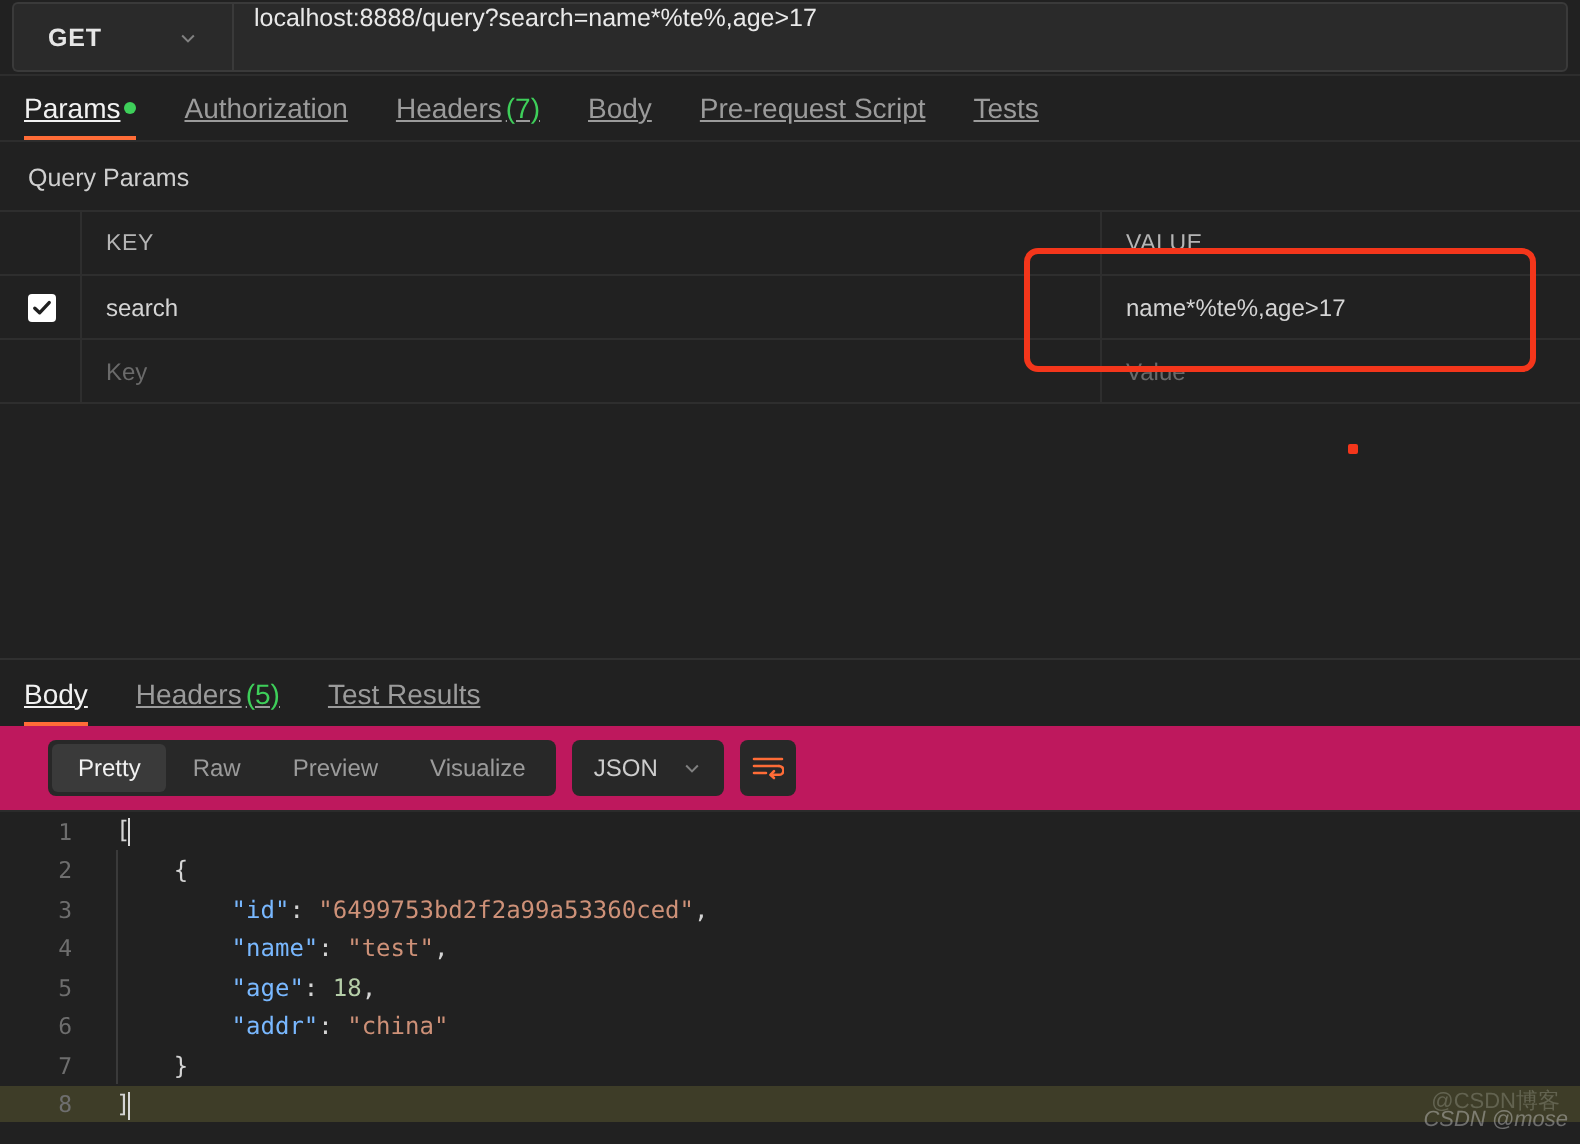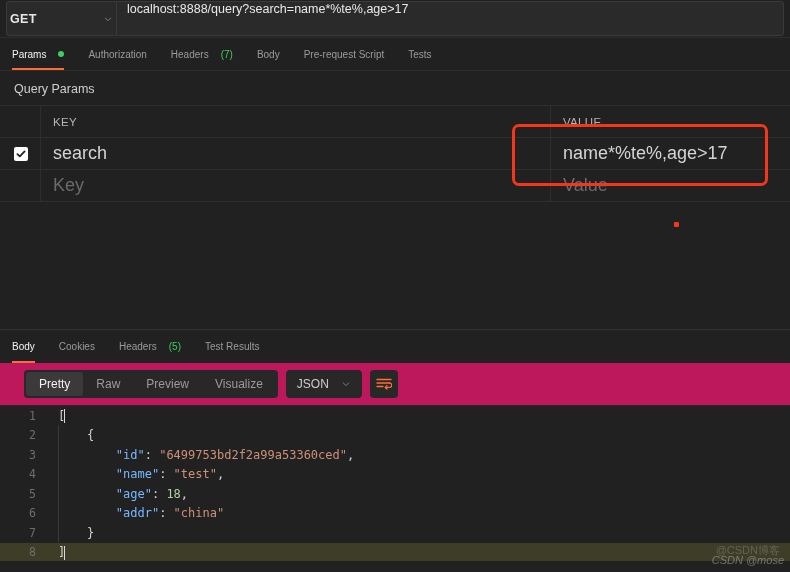--- a/index.html
+++ b/index.html
@@ -13,21 +13,21 @@
 
   
   .urlbar {
     display: flex; align-items: stretch;
     height: 38px; margin: 0;
     background: #212121;
     border-bottom: 1px solid #2d2d2d;
   }
   .method-select {
     display: flex; align-items: center; justify-content: space-between;
-    width: 110px; margin: 1px 0 1px 6px; padding: 0 3px;
+    width: 110px; margin: 1px 0 1px 6px; padding: 0 17px;
     background: #2a2a2a;
     border: 1px solid #3a3a3a; border-right: none;
     border-radius: 3px 0 0 3px;
     color: #e6e6e6; font-size: 12.5px; font-weight: 700;
     letter-spacing: .4px;
   }
   .chev { width: 10px; height: 10px; opacity: .65; }
   .url-input {
     flex: 1; display: flex; align-items: flex-start;
     margin: 1px 6px 1px 0; padding: 0 10px;
@@ -39,23 +39,23 @@
   }
 
   
   .req-tabs {
     display: flex; align-items: flex-end;
     height: 33px; padding: 0 12px;
     background: #212121;
     border-bottom: 1px solid #2d2d2d;
   }
   .tab {
-    position: relative; display: flex; align-items: center; gap: 12px;
+    position: relative; display: flex; align-items: center; gap: 2px;
     height: 100%; padding: 0 12px;
-    color: #9b9b9b; font-size: 10px; white-space: nowrap;
+    color: #9b9b9b; font-size: 14px; white-space: nowrap; text-decoration: underline;
   }
   .tab:first-child { padding-left: 0; }
   .tab.active { color: #f2f2f2; }
   .tab.active::after {
     content: ""; position: absolute; left: 0; right: 12px; bottom: 0;
     height: 2px; background: #ff6c37;
   }
   .tab:first-child.active::after { left: 0; right: 12px; }
   .dot { width: 6px; height: 6px; border-radius: 50%; background: #3ecf5a; display: inline-block; }
   .count { color: #3ecf5a; }
@@ -65,21 +65,21 @@
     padding: 11px 14px 9px;
     color: #cfcfcf; font-size: 12.5px;
   }
   .ptable { width: 100%; border-collapse: collapse; table-layout: fixed; }
   .ptable tr { height: 32px; }
   .ptable td, .ptable th {
     border: 1px solid #2e2e2e;
     border-left: none;
     text-align: left; font-weight: normal;
     padding: 0 0 0 12px;
-    font-size: 18px; color: #d4d4d4;
+    font-size: 12px; color: #d4d4d4;
   }
   .ptable tr > *:first-child { border-left: 1px solid #2e2e2e; border-left-color: transparent; }
   .col-chk { width: 40px; padding: 0 !important; text-align: center !important; }
   .col-key { width: 510px; }
   .col-val { width: 240px; }
   .ptable th { color: #b5b5b5; font-size: 11.5px; letter-spacing: .3px; }
   .ptable .ph { color: #6a6a6a; }
   .chkbox {
     display: inline-block; width: 14px; height: 14px;
     background: #ffffff; border-radius: 2px;
@@ -243,23 +243,20 @@
     </table>
 
   <div class="filler"></div>
   <div class="pane-div"></div>
 
   <div class="res-tabs">
     <div class="tab active">
       <span>Body</span>
     </div>
     <div class="tab">
-      <span>Cookies</span>
-    </div>
-    <div class="tab">
       <span>Headers</span>
       <span class="count">(5)</span>
     </div>
     <div class="tab">
       <span>Test Results</span>
     </div>
   </div>
 
   <div class="fmt-bar">
     <div class="seg">

